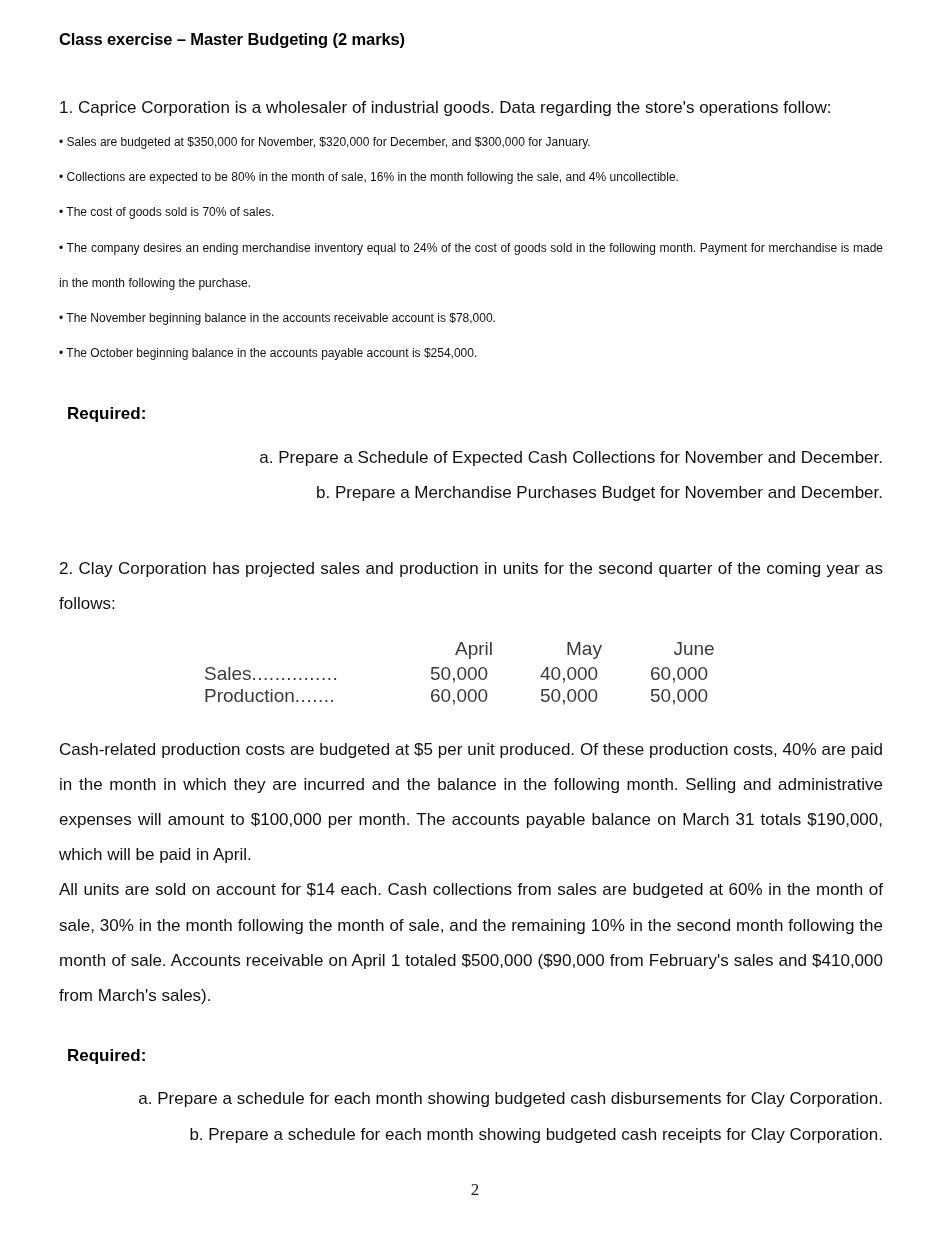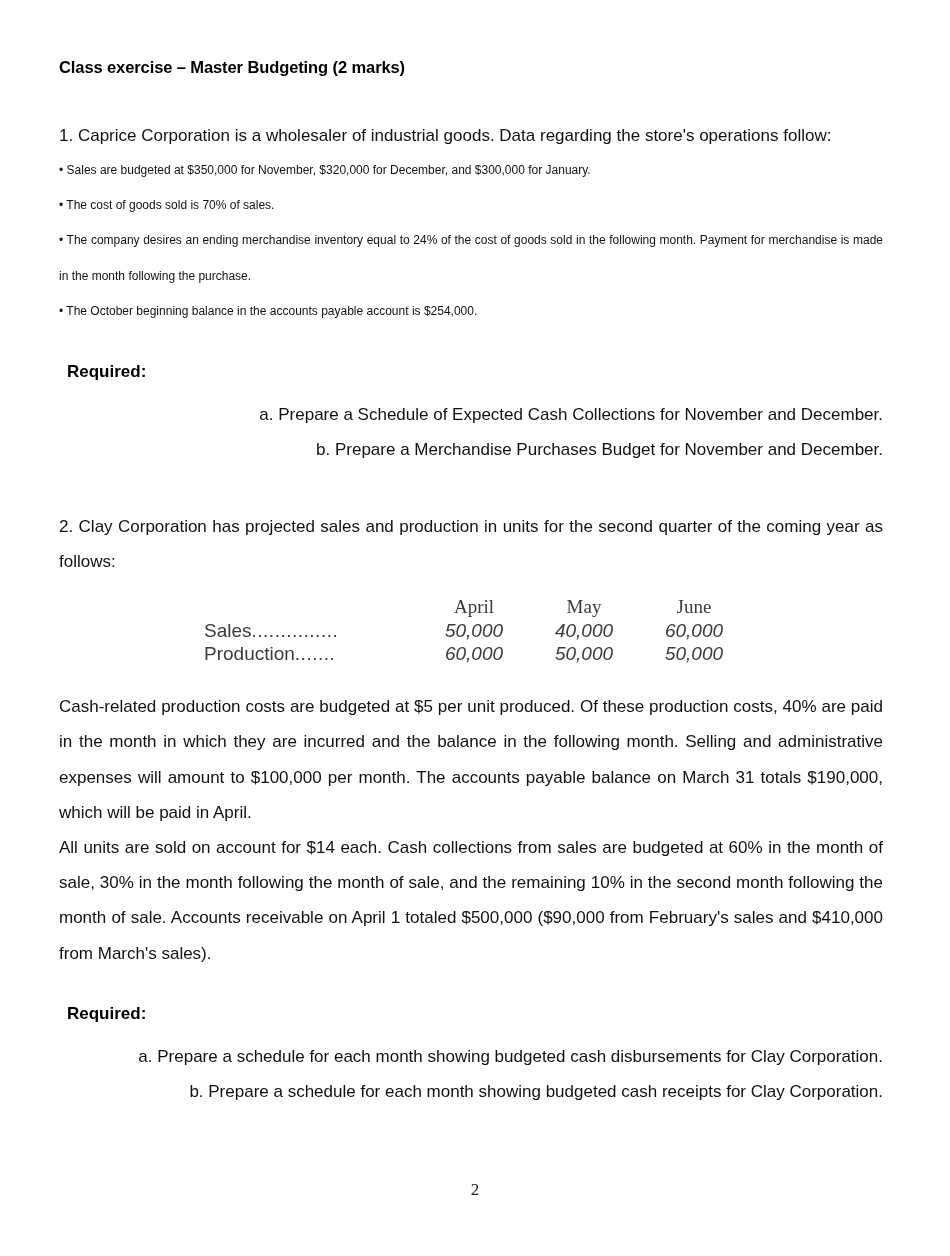--- a/index.html
+++ b/index.html
@@ -18,21 +18,21 @@
     width: 950px;
     height: 1256px;
     background: #ffffff;
     overflow: hidden;
     box-sizing: border-box;
   }
 
   .content {
     position: absolute;
     left: 59px;
-    top: 58px;
+    top: 30px;
     width: 824px;
   }
 
   .doc-title {
     font-family: "Liberation Sans", sans-serif;
     font-weight: bold;
     font-size: 16.5px;
     letter-spacing: -0.1px;
     line-height: 1.2;
     margin: 0 0 0 0;
@@ -92,36 +92,34 @@
     white-space: nowrap;
     vertical-align: bottom;
     margin-top: 14px;
   }
   .fig-table td.label {
     text-align: left;
     padding-right: 18px;
     width: 186px;
   }
   .fig-table td.num {
-    text-align: center;
+    text-align: left;
     width: 88px;
     padding-left: 22px;
-    font-style: italic;
   }
   .fig-table th {
     font-weight: normal;
     text-align: center;
     font-size: 19px;
     color: #3b3b3b;
     padding: 0 0 2px 0;
   }
   .fig-table th.num {
     width: 88px;
     padding-left: 22px;
-    font-family: Liberation Serif, serif;
   }
   .fig-table th.label { width: 186px; }
   .leaders { letter-spacing: 0.5px; }
 
   .page-number {
     position: absolute;
     left: 0;
     right: 0;
     top: 1180px;
     text-align: center;
@@ -138,25 +136,27 @@
   <div class="content">
 
     <h1 class="doc-title">Class exercise – Master Budgeting (2 marks)</h1>
 
     <div class="spacer-title"></div>
 
     <p class="body-text">1. Caprice Corporation is a wholesaler of industrial goods. Data regarding the store's operations follow:</p>
 
     <p class="bullet-line">• Sales are budgeted at $350,000 for November, $320,000 for December, and $300,000 for January.</p>
 
+    <p class="bullet-line">• Collections are expected to be 80% in the month of sale, 16% in the month following the sale, and 4% uncollectible.</p>
 
     <p class="bullet-line">• The cost of goods sold is 70% of sales.</p>
 
     <p class="bullet-line">• The company desires an ending merchandise inventory equal to 24% of the cost of goods sold in the following month. Payment for merchandise is made in the month following the purchase.</p>
 
+    <p class="bullet-line">• The November beginning balance in the accounts receivable account is $78,000.</p>
 
     <p class="bullet-line">• The October beginning balance in the accounts payable account is $254,000.</p>
 
     <div class="spacer-small"></div>
 
     <p class="req-head">Required:</p>
 
     <p class="body-text nojust">a. Prepare a Schedule of Expected Cash Collections for November and December.</p>
 
     <p class="body-text nojust">b. Prepare a Merchandise Purchases Budget for November and December.</p>

